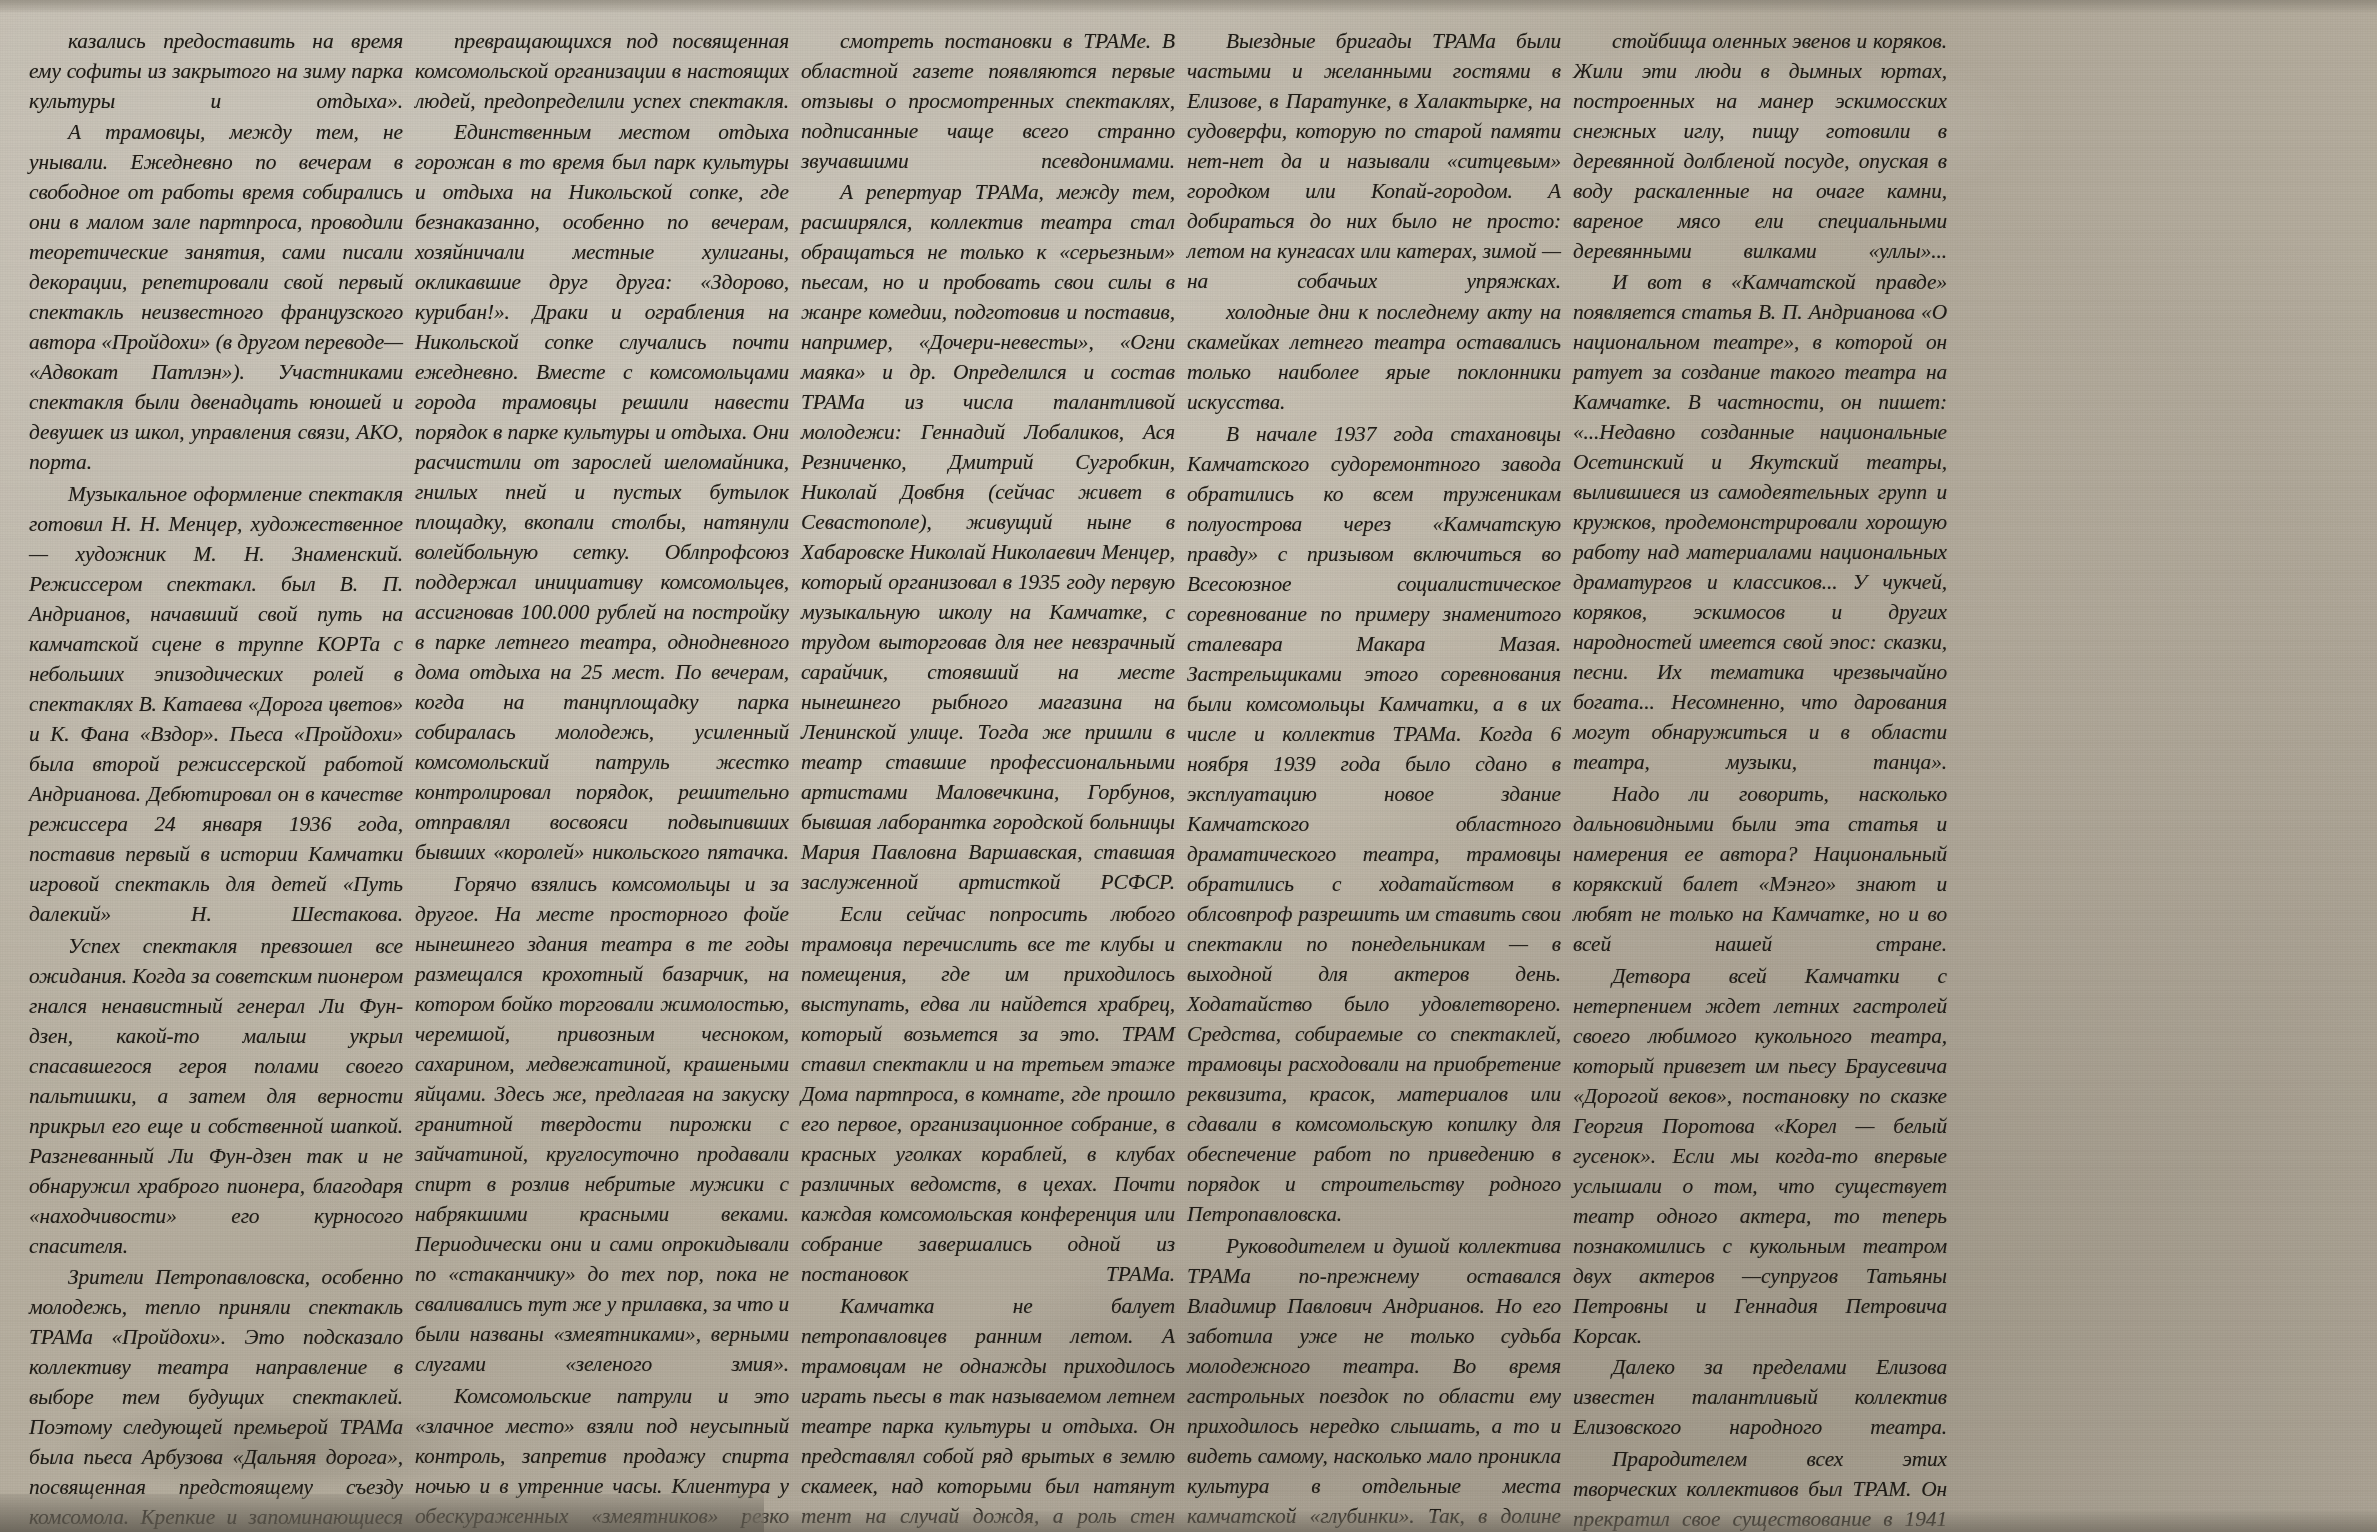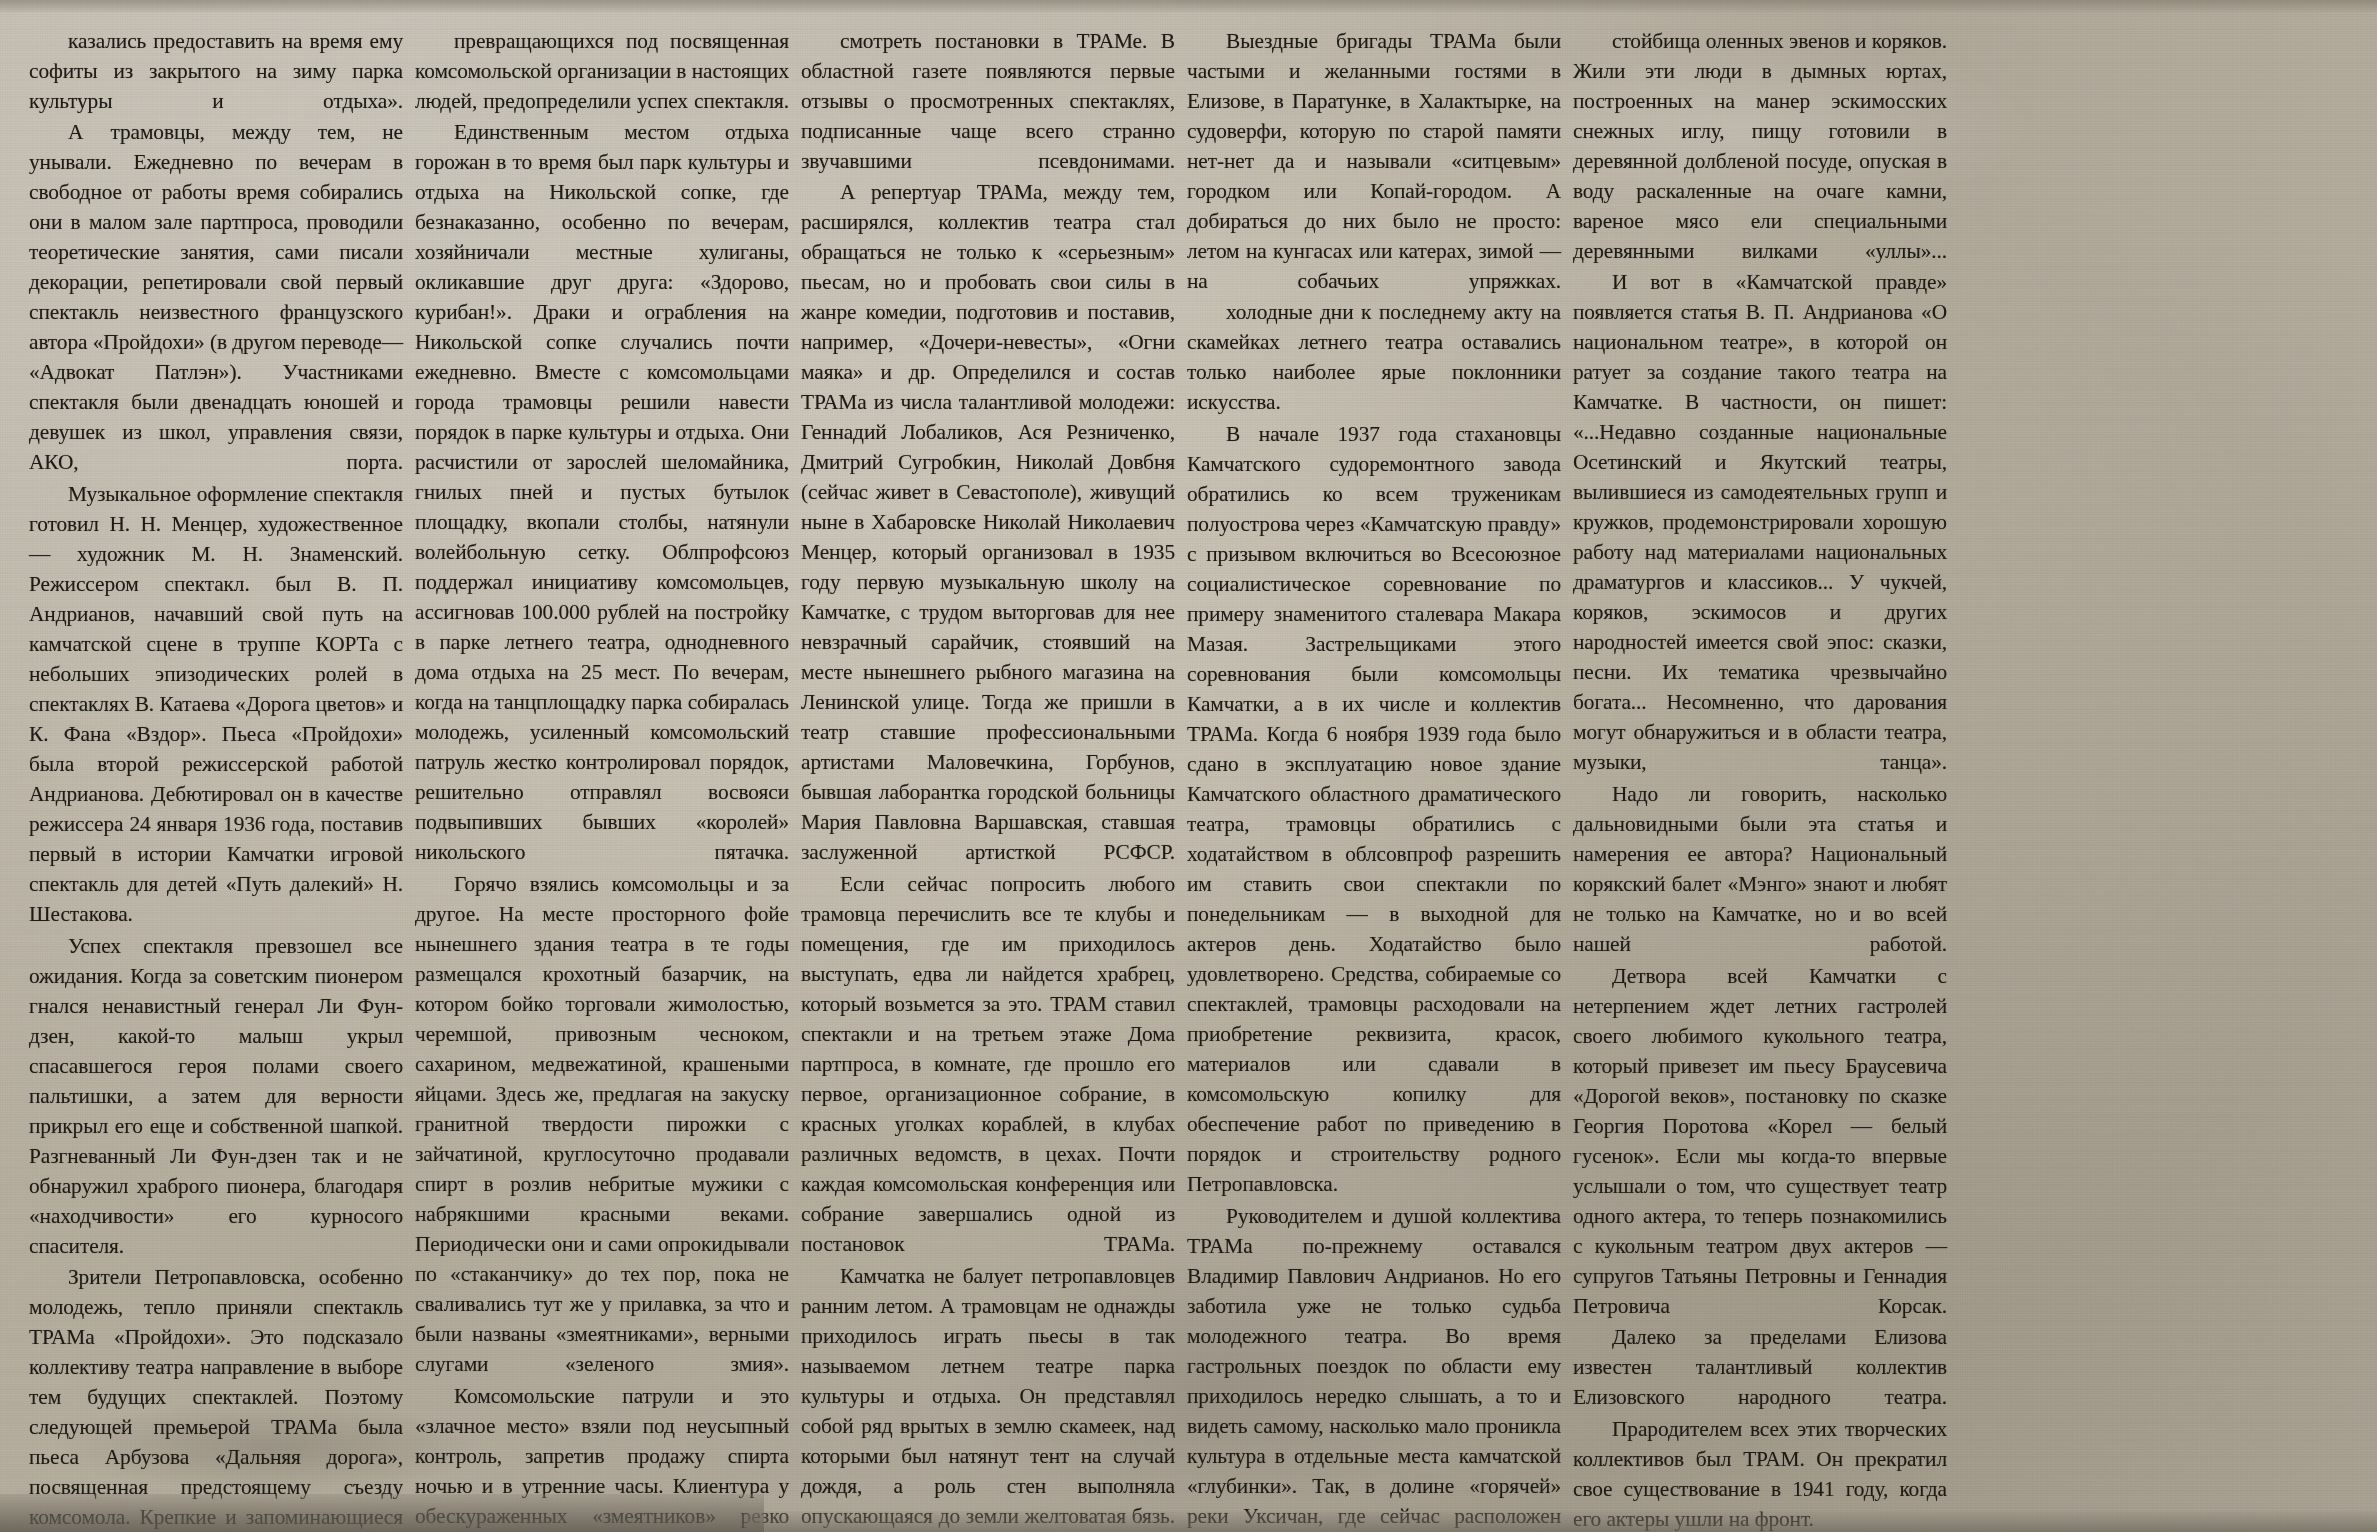--- a/index.html
+++ b/index.html
@@ -70,20 +70,21 @@
     top: 25.5px;
     width: 2318px;
     height: 1460px;
     display: flex;
     gap: 0px;
   }
   .col {
     width: 386px;
     padding: 0 12px 0 0;
     box-sizing: border-box;
+    font-style: italic;
   }
   .col p {
     margin: 0 0 1.7px 0;
     font-family: "Liberation Serif", serif;
     font-size: 21.4px;
     line-height: 30px;
     text-align: justify;
     text-align-last: justify;
     color: #1e1b16;
     text-indent: 39px;
@@ -153,21 +154,21 @@
     <div class="col">
       <p>Выездные бригады ТРАМа были частыми и желанными гостями в Елизове, в Паратунке, в Халактырке, на судоверфи, которую по старой памяти нет-нет да и называли «ситцевым» городком или Копай-городом. А добираться до них было не просто: летом на кунгасах или катерах, зимой — на собачьих упряжках.</p>
       <p>холодные дни к последнему акту на скамейках летнего театра оставались только наиболее ярые поклонники искусства.</p>
       <p>В начале 1937 года стахановцы Камчатского судоремонтного завода обратились ко всем труженикам полуострова через «Камчатскую правду» с призывом включиться во Всесоюзное социалистическое соревнование по примеру знаменитого сталевара Макара Мазая. Застрельщиками этого соревнования были комсомольцы Камчатки, а в их числе и коллектив ТРАМа. Когда 6 ноября 1939 года было сдано в эксплуатацию новое здание Камчатского областного драматического театра, трамовцы обратились с ходатайством в облсовпроф разрешить им ставить свои спектакли по понедельникам — в выходной для актеров день. Ходатайство было удовлетворено. Средства, собираемые со спектаклей, трамовцы расходовали на приобретение реквизита, красок, материалов или сдавали в комсомольскую копилку для обеспечение работ по приведению в порядок и строительству родного Петропавловска.</p>
       <p>Руководителем и душой коллектива ТРАМа по-прежнему оставался Владимир Павлович Андрианов. Но его заботила уже не только судьба молодежного театра. Во время гастрольных поездок по области ему приходилось нередко слышать, а то и видеть самому, насколько мало проникла культура в отдельные места камчатской «глубинки». Так, в долине «горячей» реки Уксичан, где сейчас расположен красивый поселок Эссо, что в переводе на русский язык означает «зелень листвы», по-прежнему кочевали</p>
     </div>
 
     <div class="col">
       <p>стойбища оленных эвенов и коряков. Жили эти люди в дымных юртах, построенных на манер эскимосских снежных иглу, пищу готовили в деревянной долбленой посуде, опуская в воду раскаленные на очаге камни, вареное мясо ели специальными деревянными вилками «уллы»...</p>
       <p>И вот в «Камчатской правде» появляется статья В. П. Андрианова «О национальном театре», в которой он ратует за создание такого театра на Камчатке. В частности, он пишет: «...Недавно созданные национальные Осетинский и Якутский театры, вылившиеся из самодеятельных групп и кружков, продемонстрировали хорошую работу над материалами национальных драматургов и классиков... У чукчей, коряков, эскимосов и других народностей имеется свой эпос: сказки, песни. Их тематика чрезвычайно богата... Несомненно, что дарования могут обнаружиться и в области театра, музыки, танца».</p>
-      <p>Надо ли говорить, насколько дальновидными были эта статья и намерения ее автора? Национальный корякский балет «Мэнго» знают и любят не только на Камчатке, но и во всей нашей работой.</p>
+      <p>Надо ли говорить, насколько дальновидными были эта статья и намерения ее автора? Национальный корякский балет «Мэнго» знают и любят не только на Камчатке, но и во всей нашей стране.</p>
       <p>Детвора всей Камчатки с нетерпением ждет летних гастролей своего любимого кукольного театра, который привезет им пьесу Брауcевича «Дорогой веков», постановку по сказке Георгия Поротова «Корел — белый гусенок». Если мы когда-то впервые услышали о том, что существует театр одного актера, то теперь познакомились с кукольным театром двух актеров —супругов Татьяны Петровны и Геннадия Петровича Корсак.</p>
       <p>Далеко за пределами Елизова известен талантливый коллектив Елизовского народного театра.</p>
       <p class="last">Прародителем всех этих творческих коллективов был ТРАМ. Он прекратил свое существование в 1941 году, когда его актеры ушли на фронт.</p>
 
     </div>
 
   </div>
 
   <div class="edge-bottom"></div>
   <div class="edge-bottom-right"></div>

